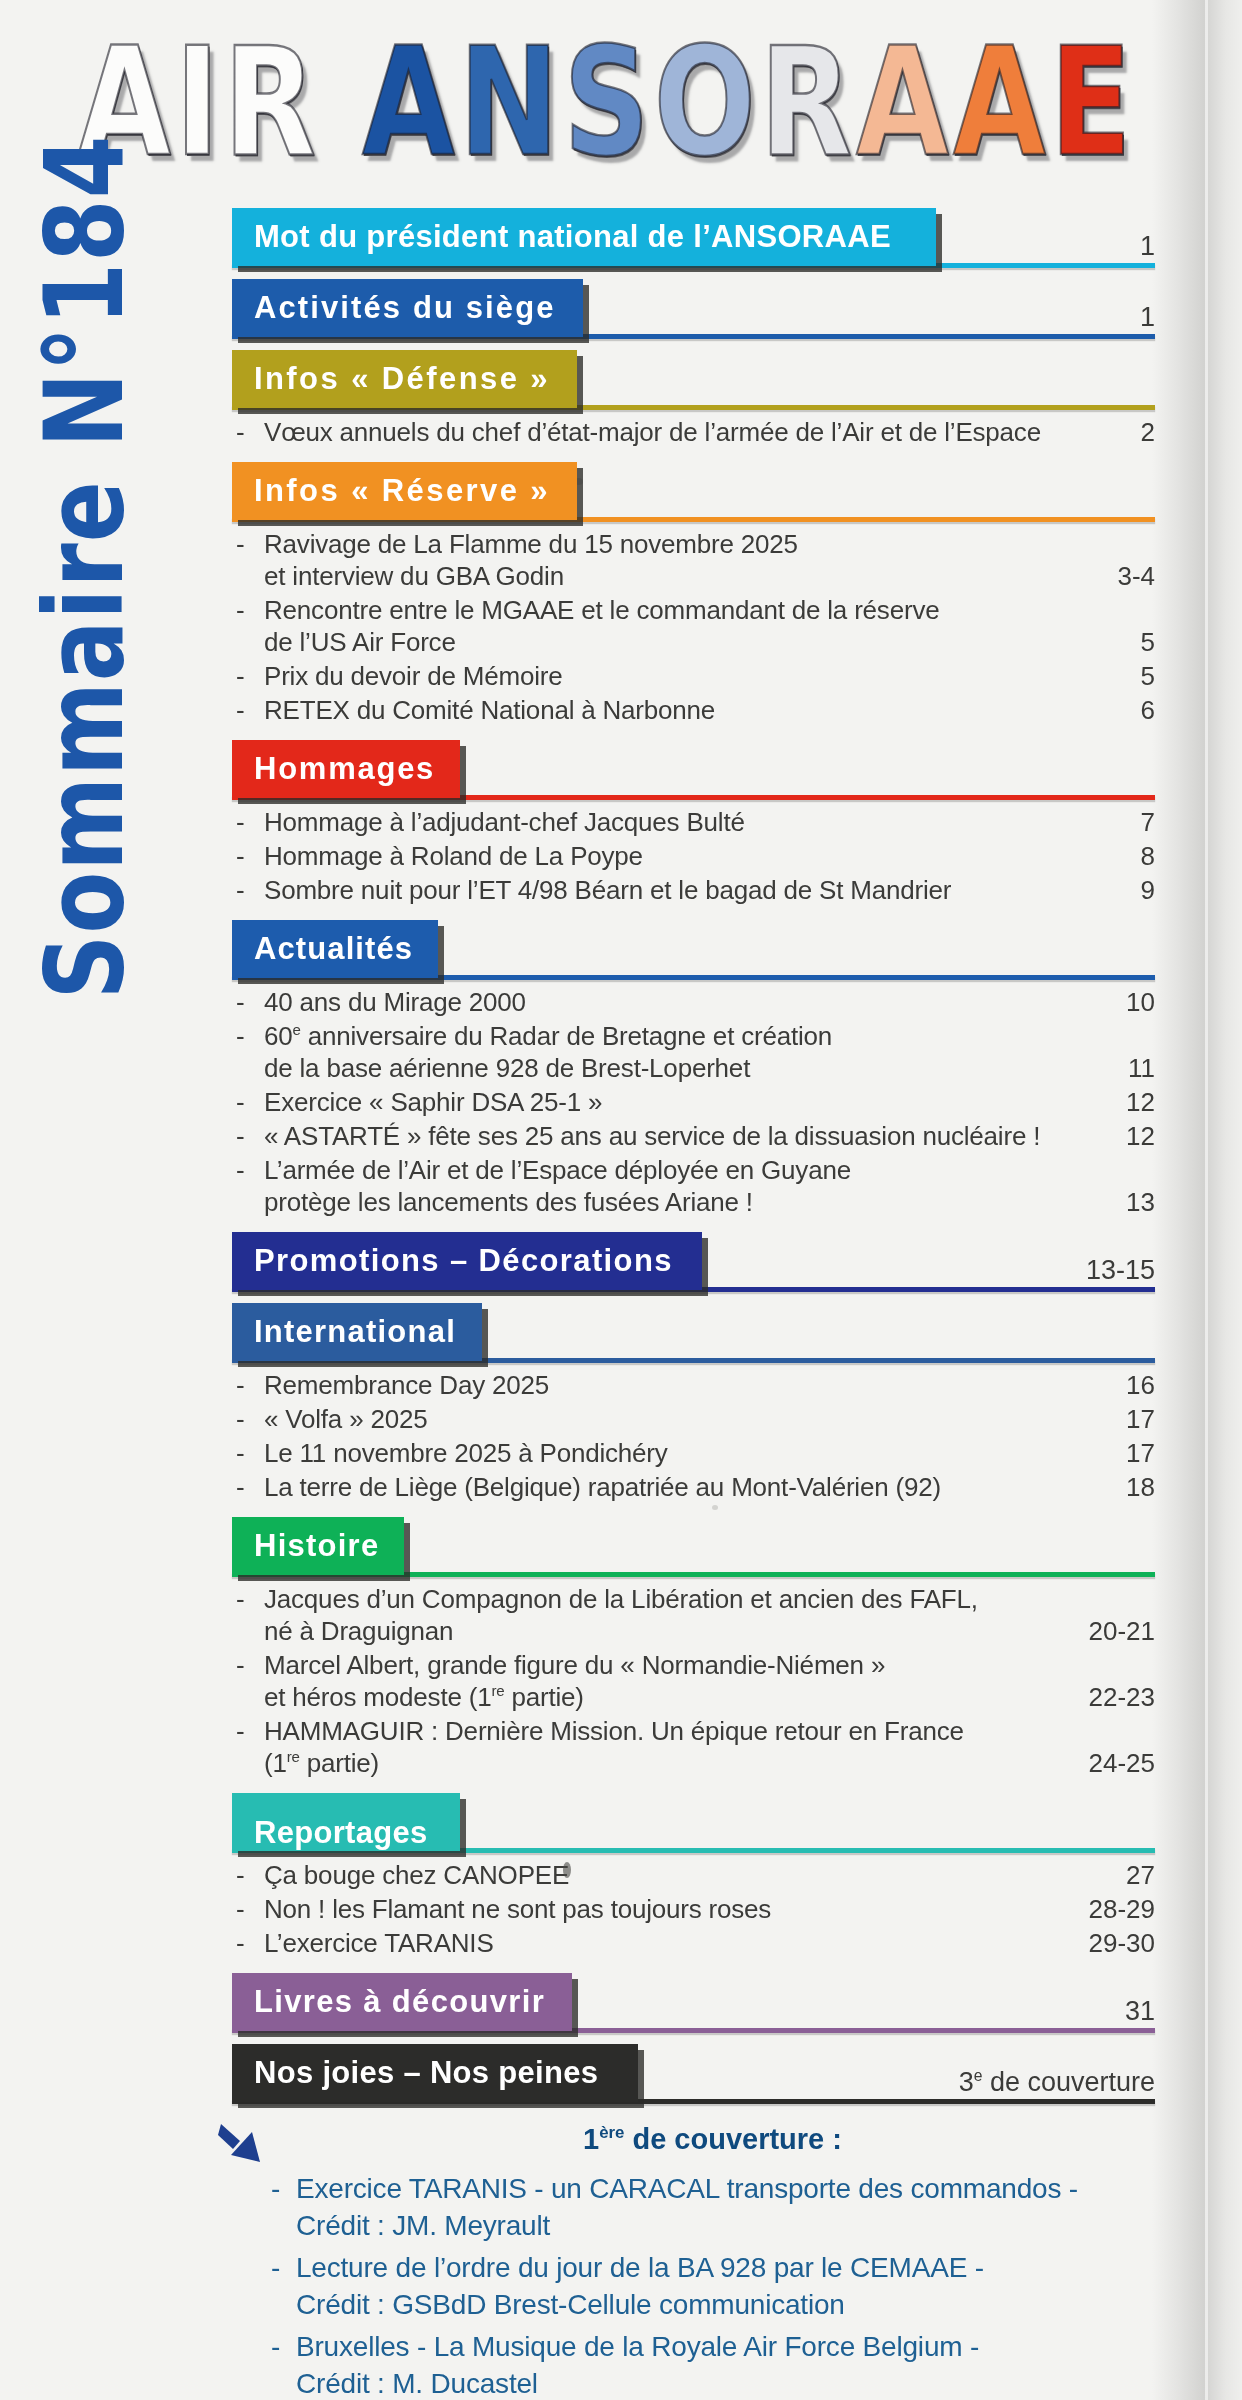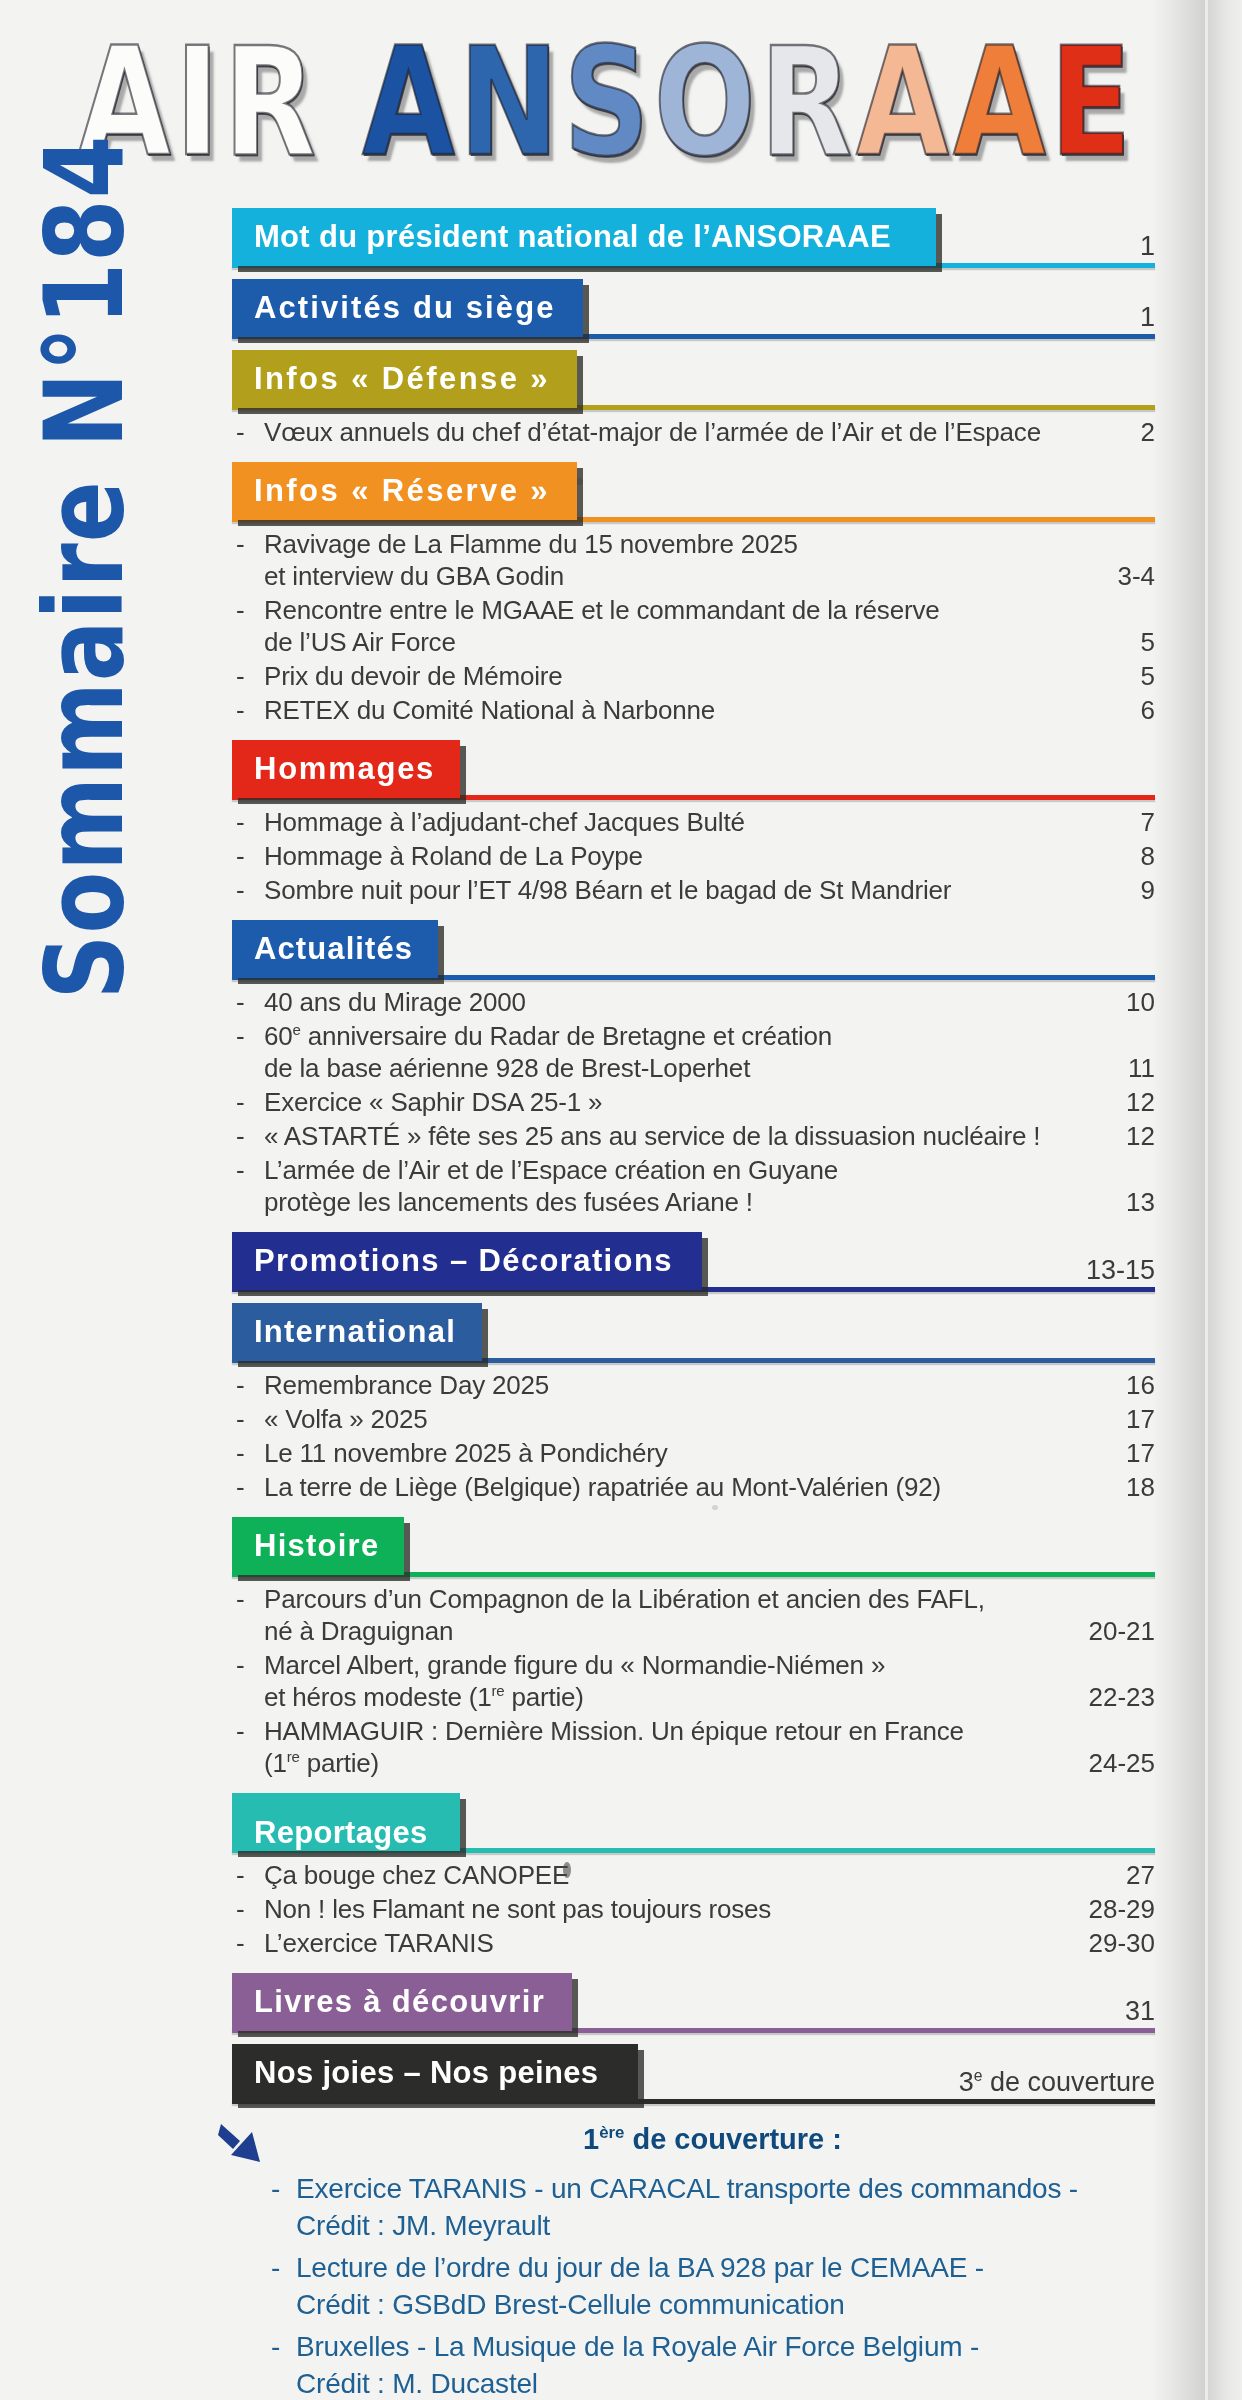--- a/index.html
+++ b/index.html
@@ -207,21 +207,21 @@
           <li class="item">
             <span class="dash">-</span>
             <span class="item-text">
               <span class="line">« ASTARTÉ » fête ses 25 ans au service de la dissuasion nucléaire !</span>
             </span>
             <span class="item-page">12</span>
           </li>
           <li class="item">
             <span class="dash">-</span>
             <span class="item-text">
-              <span class="line">L’armée de l’Air et de l’Espace création en Guyane</span>
+              <span class="line">L’armée de l’Air et de l’Espace déployée en Guyane</span>
               <span class="line">protège les lancements des fusées Ariane !</span>
             </span>
             <span class="item-page">13</span>
           </li>
         </ul>
       </section>
       <section class="toc-section">
         <div class="bar-row">
           <div class="rule" style="background: rgb(35, 46, 145);"></div>
           <div class="bar" style="background: rgb(35, 46, 145); width: 470px; box-sizing: border-box;">
@@ -272,21 +272,21 @@
         <div class="bar-row">
           <div class="rule" style="background: rgb(14, 177, 87);"></div>
           <div class="bar" style="background: rgb(14, 177, 87); width: 172px; box-sizing: border-box;">
             <span class="bar-label" style="letter-spacing: 1.25px;">Histoire</span>
           </div>
         </div>
         <ul class="items">
           <li class="item">
             <span class="dash">-</span>
             <span class="item-text">
-              <span class="line">Parcours d’un Compagnon de la Libération et ancien des FAFL,</span>
+              <span class="line">Jacques d’un Compagnon de la Libération et ancien des FAFL,</span>
               <span class="line">né à Draguignan</span>
             </span>
             <span class="item-page">20-21</span>
           </li>
           <li class="item">
             <span class="dash">-</span>
             <span class="item-text">
               <span class="line">Marcel Albert, grande figure du « Normandie-Niémen »</span>
               <span class="line">et héros modeste (1<sup>re</sup> partie)</span>
             </span>

